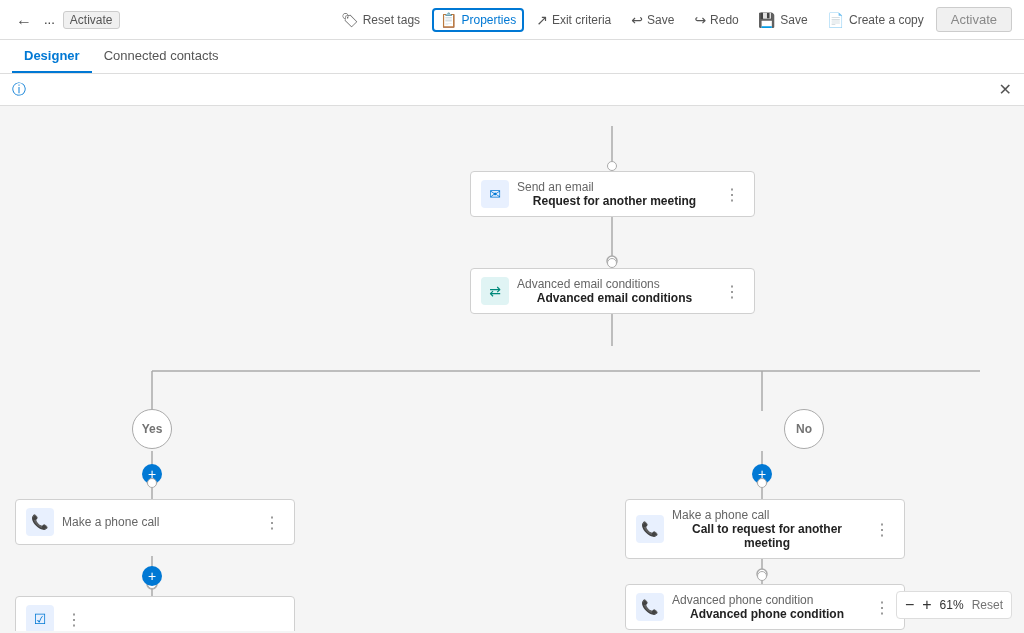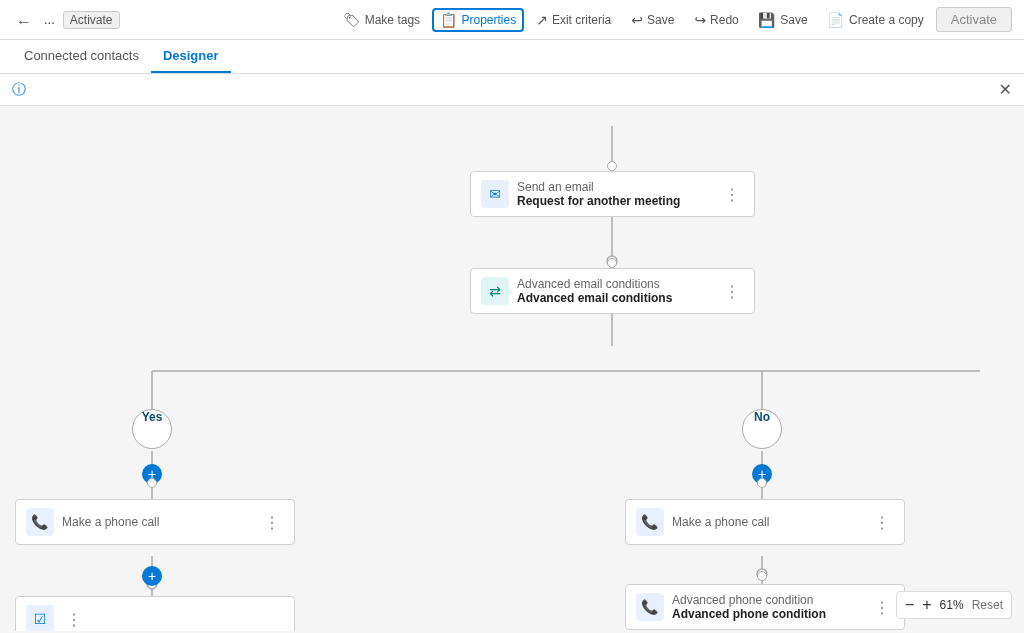--- a/index.html
+++ b/index.html
@@ -52,28 +52,28 @@
     }
 
     
     .flow-node {
       position: absolute; background: #fff; border: 1px solid #d0d0d0; border-radius: 4px;
       display: flex; align-items: center; padding: 8px 10px; gap: 8px; min-width: 180px;
     }
     .node-icon { width: 28px; height: 28px; background: #e8f0fe; border-radius: 4px; display: flex; align-items: center; justify-content: center; font-size: 14px; color: #0078d4; flex-shrink: 0; }
     .node-content { flex: 1; }
     .node-type { font-size: 12px; color: #666; }
-    .node-name { font-size: 12px; font-weight: 600; color: #222; }
+    .node-name { font-size: 12px; font-weight: 600; color: #222; text-align: center; }
     .node-menu { font-size: 16px; color: #888; cursor: pointer; padding: 2px 4px; }
 
     
     .branch-label {
       position: absolute; width: 40px; height: 40px; border-radius: 50%; background: #fff;
-      border: 1.5px solid #aaa; display: flex; align-items: flex-start; justify-content: center;
-      font-size: 12px; font-weight: 600; color: #0c4a6e;
+      border: 1.5px solid #aaa; display: flex; align-items: center; justify-content: center;
+      font-size: 12px; font-weight: 600; color: #737373;
     }
 
     
     .connector-svg {
       position: absolute; top: 0; left: 0; width: 100%; height: 100%;
       pointer-events: none; overflow: visible;
     }
 
     
     .plus-btn {
@@ -99,21 +99,21 @@
 
 <div class="topbar">
   <div class="topbar-left">
     <button class="back-btn">←</button>
     <span class="app-name">...</span>
     <span class="status-badge">Activate</span>
   </div>
   <div class="topbar-actions">
     <button class="topbar-btn text-gray">
       <span class="btn-icon">🏷</span>
-      <span>Make tags</span>
+      <span>Reset tags</span>
     </button>
     <button class="topbar-btn active-btn">
       <span class="btn-icon">📋</span>
       <span>Properties</span>
     </button>
     <button class="topbar-btn text-gray">
       <span class="btn-icon">↗</span>
       <span>Exit criteria</span>
     </button>
     <button class="topbar-btn text-gray">
@@ -130,22 +130,22 @@
     </button>
     <button class="topbar-btn text-gray">
       <span class="btn-icon">📄</span>
       <span>Create a copy</span>
     </button>
     <button class="activate-btn">Activate</button>
   </div>
 </div>
 
 <div class="tabs">
+  <div class="tab active">Designer</div>
   <div class="tab">Connected contacts</div>
-  <div class="tab active">Designer</div>
 </div>
 
 <div class="info-banner">
   <span class="info-icon">ⓘ</span>
   <button class="close-banner">✕</button>
 </div>
 
 <div class="canvas">
 
   <svg class="connector-svg">
@@ -211,21 +211,21 @@
       <div class="node-type">Advanced email conditions</div>
       <div class="node-name">Advanced email conditions</div>
     </div>
     <span class="node-menu">⋮</span>
   </div>
 
   <div class="branch-label" style="left:132px; top:303px;">
     <span>Yes</span>
   </div>
 
-  <div class="branch-label" style="left:742px; top:303px;">
+  <div class="branch-label" style="left:784px; top:303px;">
     <span>No</span>
   </div>
 
   <button class="plus-btn" style="left:142px; top:358px;">+</button>
 
   <div class="circle-node" style="left:147px; top:372px;"></div>
 
   <div class="flow-node" style="left:15px; top:393px; width:280px;">
     <div class="node-icon" style="background:#e8f0fe;">📞</div>
     <div class="node-content">
@@ -244,20 +244,21 @@
   </div>
 
   <button class="plus-btn" style="left:752px; top:358px;">+</button>
 
   <div class="circle-node" style="left:757px; top:372px;"></div>
 
   <div class="flow-node" style="left:625px; top:393px; width:280px;">
     <div class="node-icon" style="background:#e8f0fe;">📞</div>
     <div class="node-content">
       <div class="node-type">Make a phone call</div>
+      <div class="node-name">Call to request for another meeting</div>
     </div>
     <span class="node-menu">⋮</span>
   </div>
 
   <div class="circle-node" style="left:757px; top:465px;"></div>
 
   <div class="flow-node" style="left:625px; top:478px; width:280px;">
     <div class="node-icon" style="background:#e8f0fe;">📞</div>
     <div class="node-content">
       <div class="node-type">Advanced phone condition</div>

